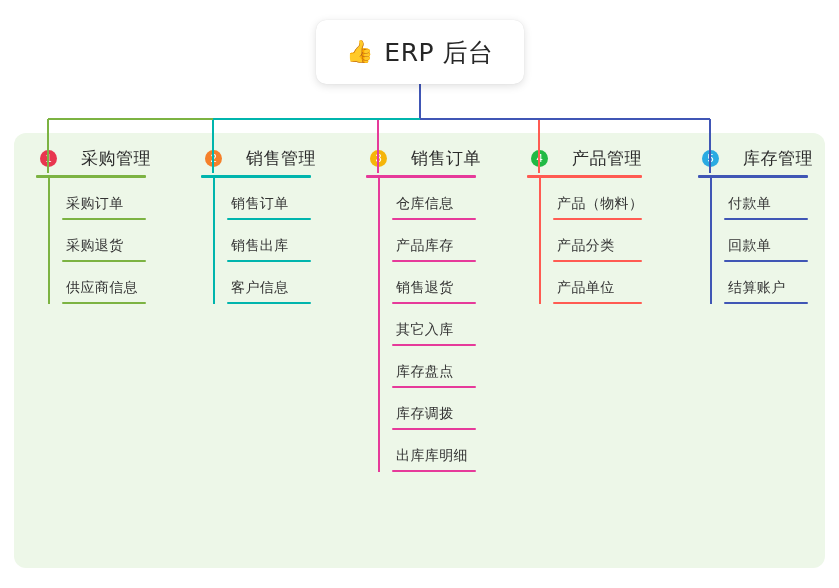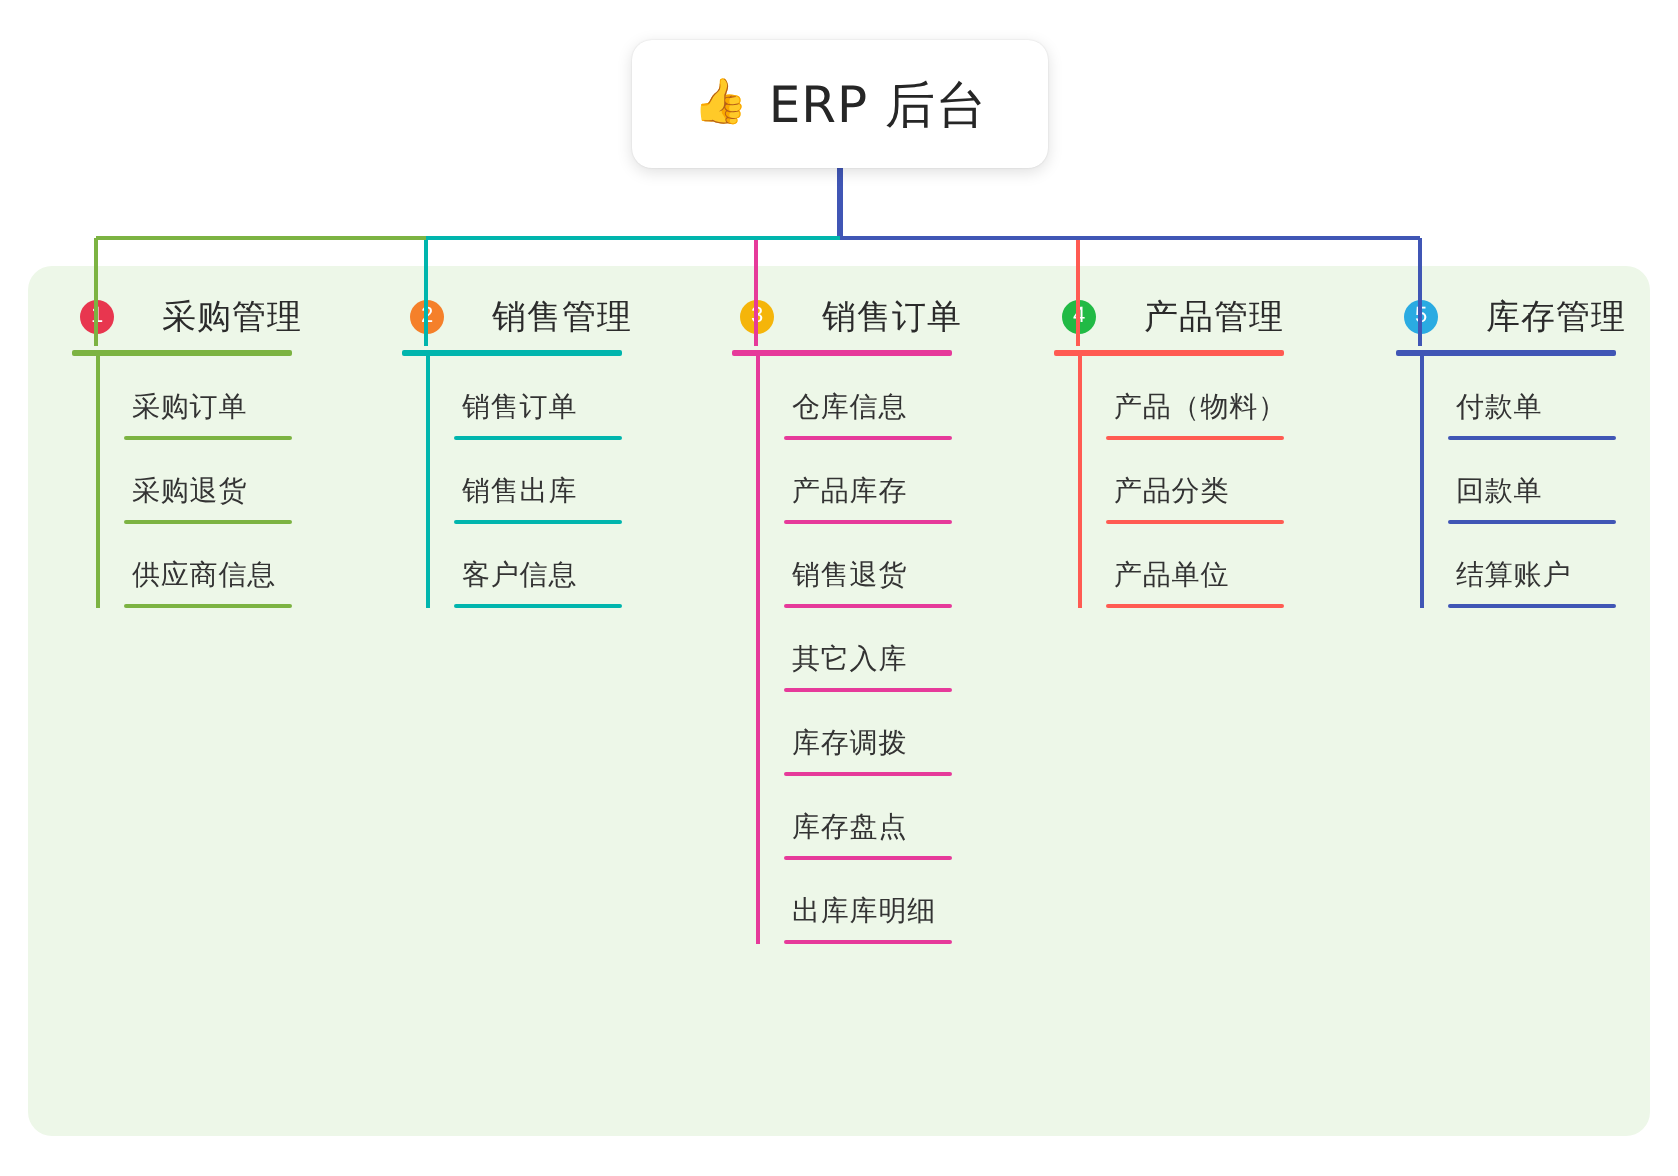--- a/index.html
+++ b/index.html
@@ -228,25 +228,25 @@
         </div>
         <div class="leaf">
           <div class="leaf-label">销售退货</div>
           <div class="leaf-rule" style="background: rgb(230, 58, 154);"></div>
         </div>
         <div class="leaf">
           <div class="leaf-label">其它入库</div>
           <div class="leaf-rule" style="background: rgb(230, 58, 154);"></div>
         </div>
         <div class="leaf">
+          <div class="leaf-label">库存盘点</div>
+          <div class="leaf-rule" style="background: rgb(230, 58, 154);"></div>
+        </div>
+        <div class="leaf">
           <div class="leaf-label">库存调拨</div>
-          <div class="leaf-rule" style="background: rgb(230, 58, 154);"></div>
-        </div>
-        <div class="leaf">
-          <div class="leaf-label">库存盘点</div>
           <div class="leaf-rule" style="background: rgb(230, 58, 154);"></div>
         </div>
         <div class="leaf">
           <div class="leaf-label">出库库明细</div>
           <div class="leaf-rule" style="background: rgb(230, 58, 154);"></div>
         </div>
       </div>
     </div>
     <div class="branch" style="left: 527px; width: 115px;">
       <div class="branch-head">

